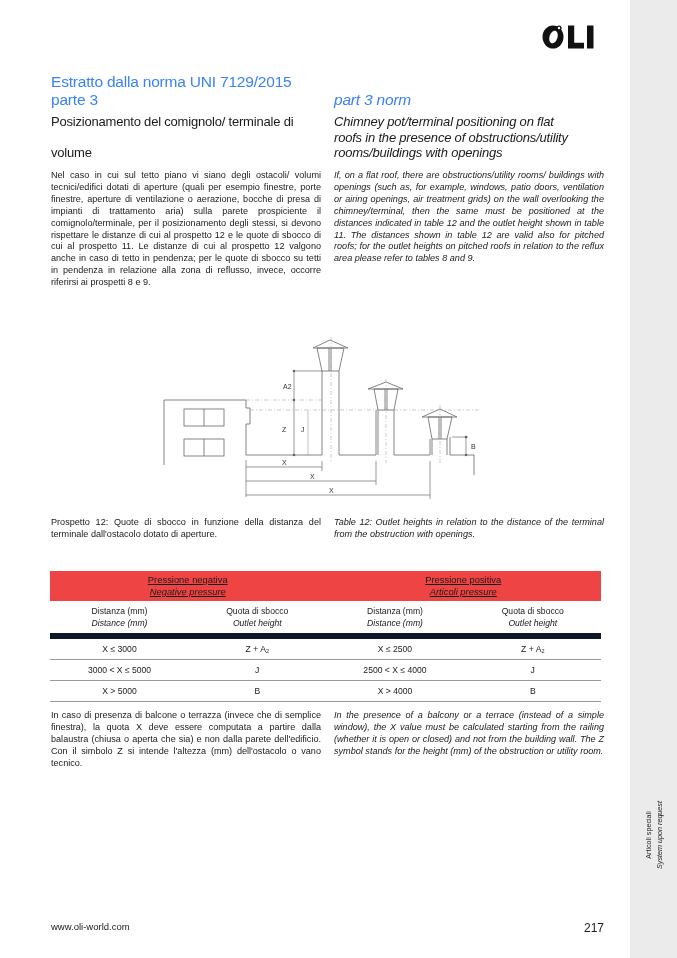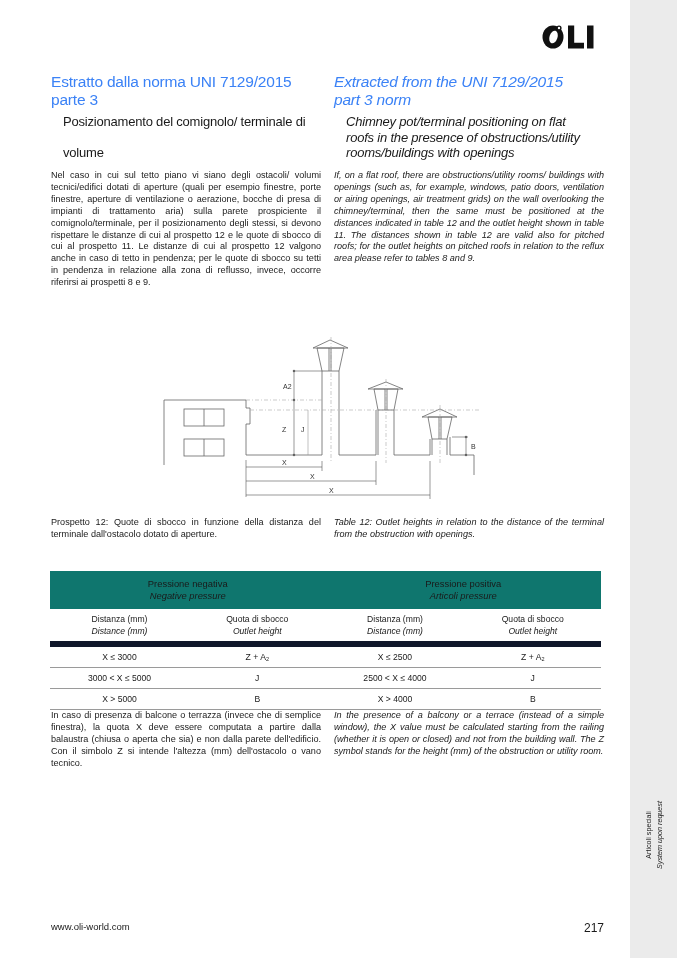--- a/index.html
+++ b/index.html
@@ -26,39 +26,39 @@
       position: absolute; left: 541px; top: 22px; width: 60px; height: 30px;
     }
     .col { position: absolute; width: 270px; }
     .col.left { left: 51px; }
     .col.right { left: 334px; }
     .h1 {
       font-size: 15.5px; line-height: 18px; color: #3b82f6; margin: 0;
       letter-spacing: -0.2px;
     }
     .h2 {
-      font-size: 13px; line-height: 15.5px; color: #1a1a1a; margin: 12px;
+      font-size: 13px; line-height: 15.5px; color: #1a1a1a; margin: 0;
       letter-spacing: -0.2px;
     }
     .it { font-style: italic; }
     .body-text {
       font-size: 9.1px; line-height: 11.9px; text-align: justify; margin: 0;
       color: #1a1a1a;
     }
     .caption {
       font-size: 9.1px; line-height: 11.9px; margin: 0; color: #1a1a1a; text-align: justify;
     }
     .diagram { position: absolute; left: 160px; top: 335px; width: 320px; height: 170px; }
     .diagram svg { width: 320px; height: 170px; display: block; }
     .tbl {
       position: absolute; left: 50px; top: 571px; width: 551px;
       border-collapse: collapse; font-size: 8.6px; color: #1a1a1a;
     }
     .tbl td { text-align: center; padding: 0; }
-    .tbl tr.group td { background: #0f766e; height: 38px; line-height: 12px; font-size: 9.4px; }
+    .tbl tr.group td { background: #ef4444; height: 30px; line-height: 12px; font-size: 9.4px; text-decoration: underline; }
     .tbl tr.sub td { height: 32px; line-height: 12px; border-bottom: 6px solid #0f172a; }
     .tbl tr.row td { height: 20px; border-bottom: 1px solid #9a9a9a; }
     .tbl sub { font-size: 5.5px; vertical-align: -1px; }
     .footer-url { position: absolute; left: 51px; top: 921px; font-size: 9.5px; }
     .footer-page { position: absolute; left: 584px; top: 921px; font-size: 12px; }
   </style>
 </head>
 <body>
 
 <div class="sidebar"></div>
@@ -87,21 +87,21 @@
   </p>
   <p class="h2" style="margin-top:5px;">
     <span>Posizionamento del comignolo/ terminale di</span><br>
     <br>
     <span>volume</span>
   </p>
 </div>
 
 <div class="col right" style="top:73px;">
   <p class="h1 it">
-    <span>Extracted from the UNI 7129/2015</span><br>
+    <br>
     <span>part 3 norm</span>
   </p>
   <p class="h2 it" style="margin-top:5px;">
     <span>Chimney pot/terminal positioning on flat</span><br>
     <span>roofs in the presence of obstructions/utility</span><br>
     <span>rooms/buildings with openings</span>
   </p>
 </div>
 
 <div class="col left" style="top:170px;">

